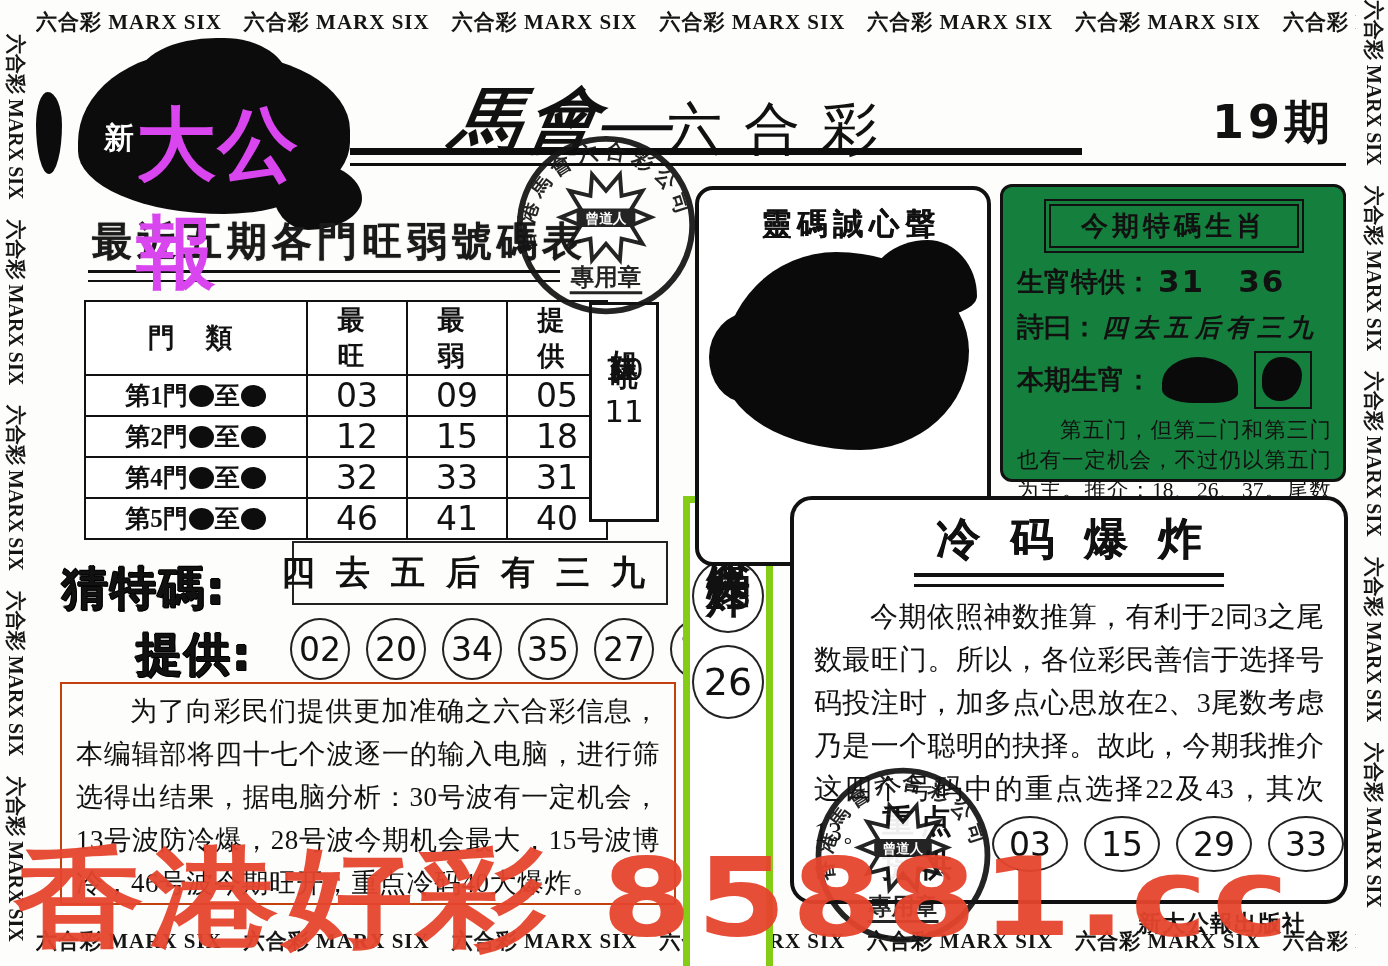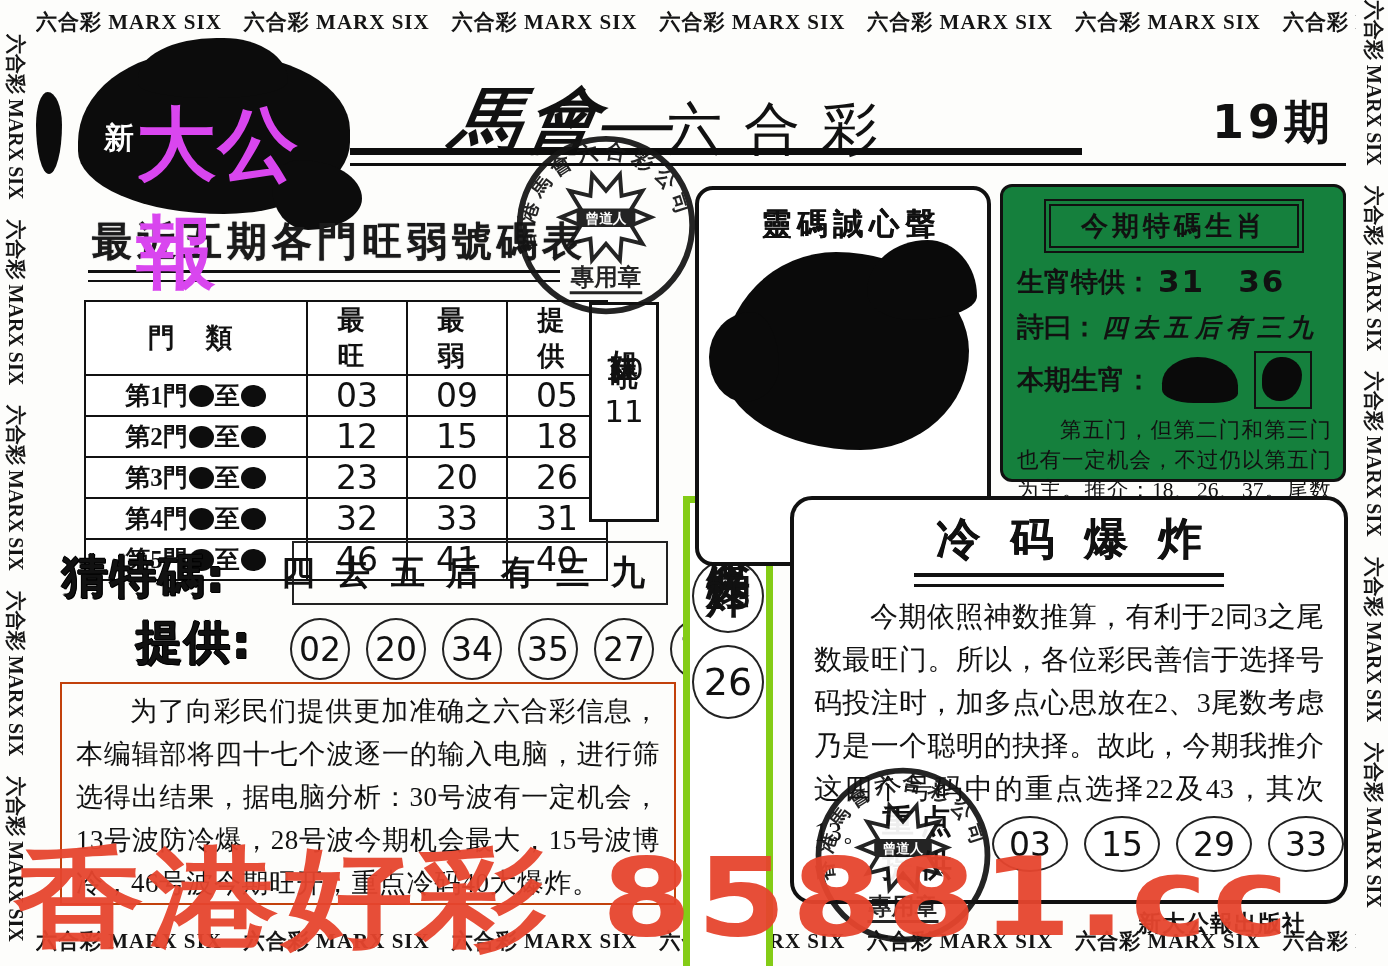--- a/index.html
+++ b/index.html
@@ -49,21 +49,21 @@
   td.num-cell{font-size:33px;font-family:"DejaVu Sans",sans-serif;width:90px;}
   .gate-dot{display:inline-block;width:25px;height:22px;background:#0d0d0d;border-radius:50%;vertical-align:-3px;margin:0 1px;}
 
   .sisters{left:589px;top:302px;width:70px;height:220px;border:3px solid #111;background:#fff;
            display:flex;flex-direction:column;align-items:center;padding-top:24px;box-sizing:border-box;}
   .sisters .lbl{font-size:27px;font-weight:bold;writing-mode:vertical-rl;text-orientation:upright;letter-spacing:4px;}
   .sisters .n{font-size:31px;font-family:"DejaVu Sans",sans-serif;line-height:36px;margin-top:6px;}
 
   
   .heavy-label{font-family:"DejaVu Sans","Liberation Sans",sans-serif;font-weight:900;
-               text-shadow:1px 0 #000,-1px 0 #000,0 1px #000,0 -1px #000,1px 1px #000;}
+               text-shadow:1px 0 #000,-1px 0 #000,0 1px #000,0 -1px #000,1px 1px #000;margin-top:12px;}
   .guess-label{left:62px;top:546px;font-size:46px;letter-spacing:2px;}
   .phrase-box{left:292px;top:541px;width:372px;height:60px;border:2px solid #222;
               display:flex;align-items:center;justify-content:flex-end;}
   .phrase-box span{font-size:34px;font-weight:bold;letter-spacing:21px;text-indent:21px;white-space:nowrap;}
   .offer-label{left:136px;top:612px;font-size:46px;letter-spacing:2px;}
   .offer-circles{left:290px;top:618px;display:flex;gap:16px;}
   .circ{width:56px;height:58px;border:2px solid #222;border-radius:50%;display:flex;align-items:center;
         justify-content:center;font-size:33px;font-family:"DejaVu Sans",sans-serif;background:transparent;}
 
   
@@ -169,26 +169,20 @@
       <td class="num-cell">09</td>
       <td class="num-cell">05</td>
     </tr>
     <tr>
       <td class="gate-cell"><span>第2門</span><span class="gate-dot"></span><span>至</span><span class="gate-dot"></span></td>
       <td class="num-cell">12</td>
       <td class="num-cell">15</td>
       <td class="num-cell">18</td>
     </tr>
     <tr>
-      <td class="gate-cell"><span>第3門</span><span class="gate-dot"></span><span>至</span><span class="gate-dot"></span></td>
-      <td class="num-cell">23</td>
-      <td class="num-cell">20</td>
-      <td class="num-cell">26</td>
-    </tr>
-    <tr>
       <td class="gate-cell"><span>第4門</span><span class="gate-dot"></span><span>至</span><span class="gate-dot"></span></td>
       <td class="num-cell">32</td>
       <td class="num-cell">33</td>
       <td class="num-cell">31</td>
     </tr>
     <tr>
       <td class="gate-cell"><span>第5門</span><span class="gate-dot"></span><span>至</span><span class="gate-dot"></span></td>
       <td class="num-cell">46</td>
       <td class="num-cell">41</td>
       <td class="num-cell">40</td>

